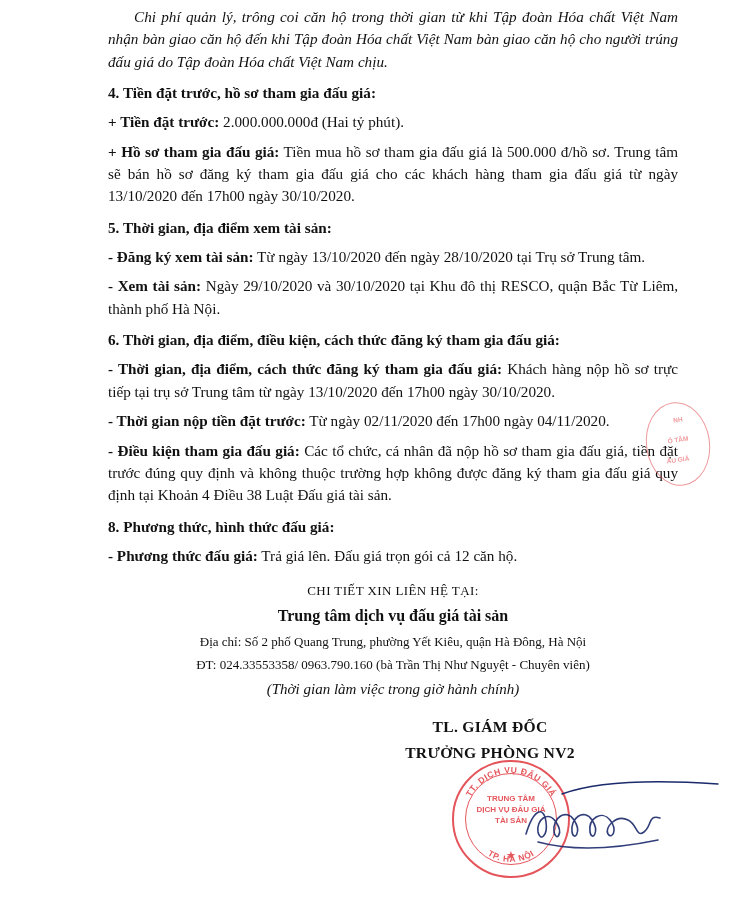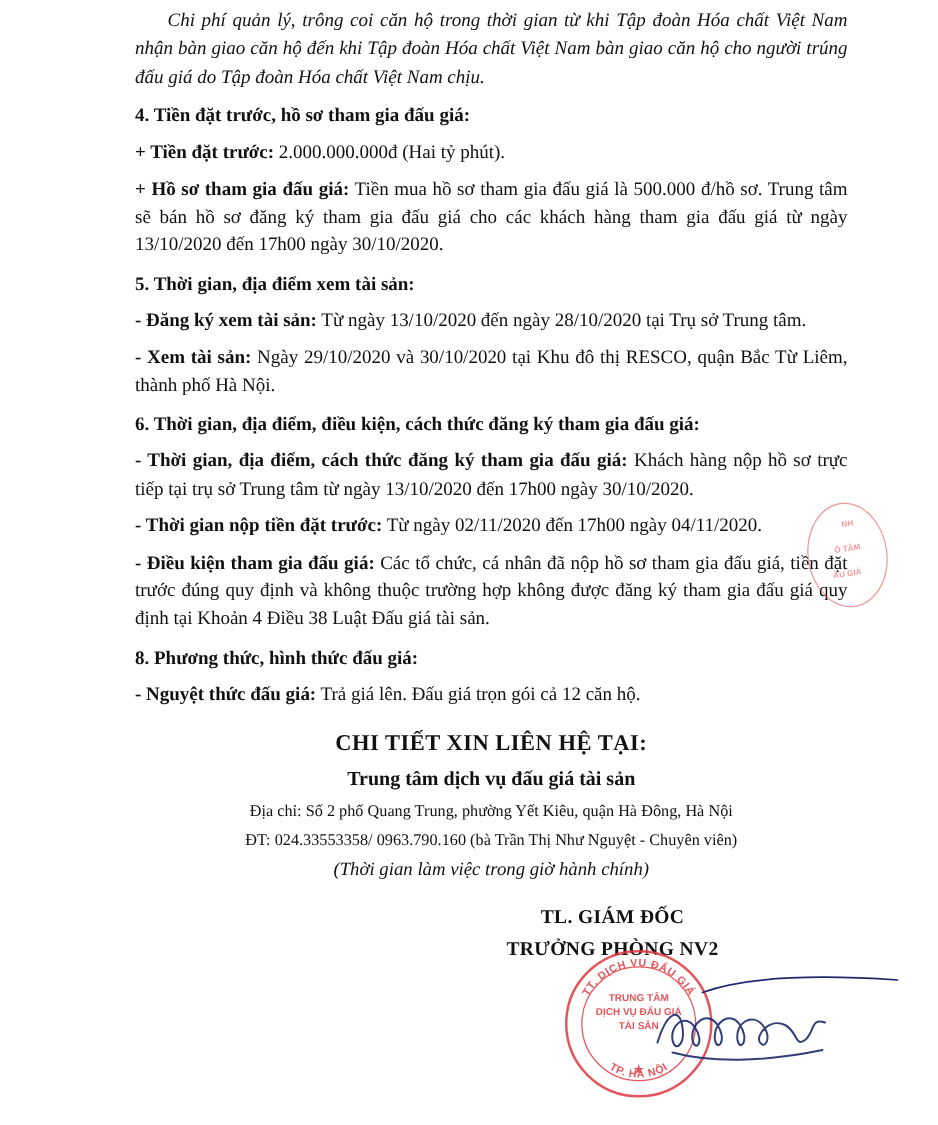--- a/index.html
+++ b/index.html
@@ -50,22 +50,22 @@
 
   .contact-block {
     margin-top: 14px;
     text-align: center;
   }
   .contact-block p {
     text-align: center;
     margin: 0 0 4px 0;
   }
   .contact-title {
-    font-weight: bold;
-    font-size: 18px;
+    font-weight: normal;
+    font-size: 13px;
     letter-spacing: 0.4px;
   }
   .contact-sub {
     font-weight: bold;
     font-size: 16px;
   }
   .contact-line {
     font-size: 13px;
   }
   .contact-note {
@@ -233,21 +233,21 @@
 
   <p><span class="bold">- Thời gian, địa điểm, cách thức đăng ký tham gia đấu giá:</span><span> Khách hàng nộp hồ sơ trực tiếp tại trụ sở Trung tâm từ ngày 13/10/2020 đến 17h00 ngày 30/10/2020.</span></p>
 
   <p><span class="bold">- Thời gian nộp tiền đặt trước:</span><span> Từ ngày 02/11/2020 đến 17h00 ngày 04/11/2020.</span></p>
 
   <p><span class="bold">- Điều kiện tham gia đấu giá:</span><span> Các tổ chức, cá nhân đã nộp hồ sơ tham gia đấu giá, tiền đặt trước đúng quy định và không thuộc trường hợp không được đăng ký tham gia đấu giá quy định tại Khoản 4 Điều 38 Luật Đấu giá tài sản.</span></p>
 
 
   <p class="heading">8. Phương thức, hình thức đấu giá:</p>
 
-  <p><span class="bold">- Nguyệt thức đấu giá:</span><span> Trả giá lên. Đấu giá trọn gói cả 12 căn hộ.</span></p>
+  <p><span class="bold">- Phương thức đấu giá:</span><span> Trả giá lên. Đấu giá trọn gói cả 12 căn hộ.</span></p>
 
 
   <div class="contact-block">
     <p class="contact-title">CHI TIẾT XIN LIÊN HỆ TẠI:</p>
     <p class="contact-sub">Trung tâm dịch vụ đấu giá tài sản</p>
     <p class="contact-line">Địa chỉ: Số 2 phố Quang Trung, phường Yết Kiêu, quận Hà Đông, Hà Nội</p>
     <p class="contact-line">ĐT: 024.33553358/ 0963.790.160 (bà Trần Thị Như Nguyệt - Chuyên viên)</p>
     <p class="contact-note">(Thời gian làm việc trong giờ hành chính)</p>
   </div>
 

